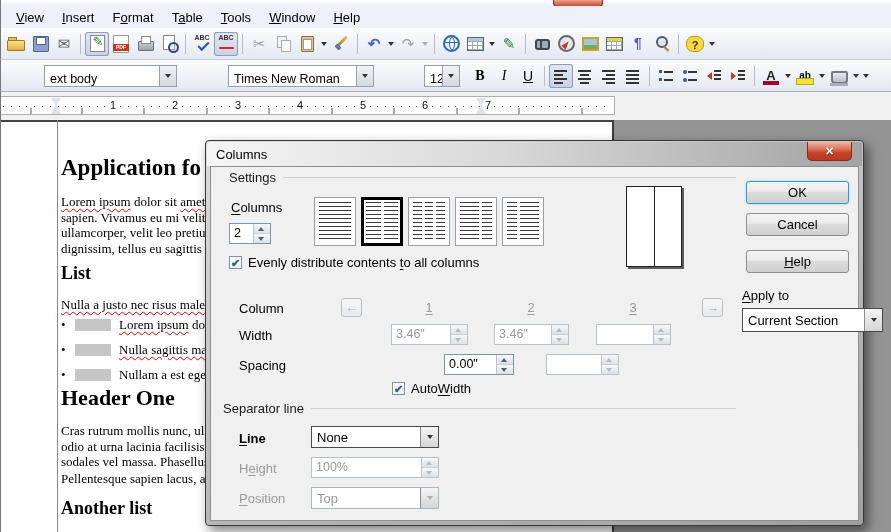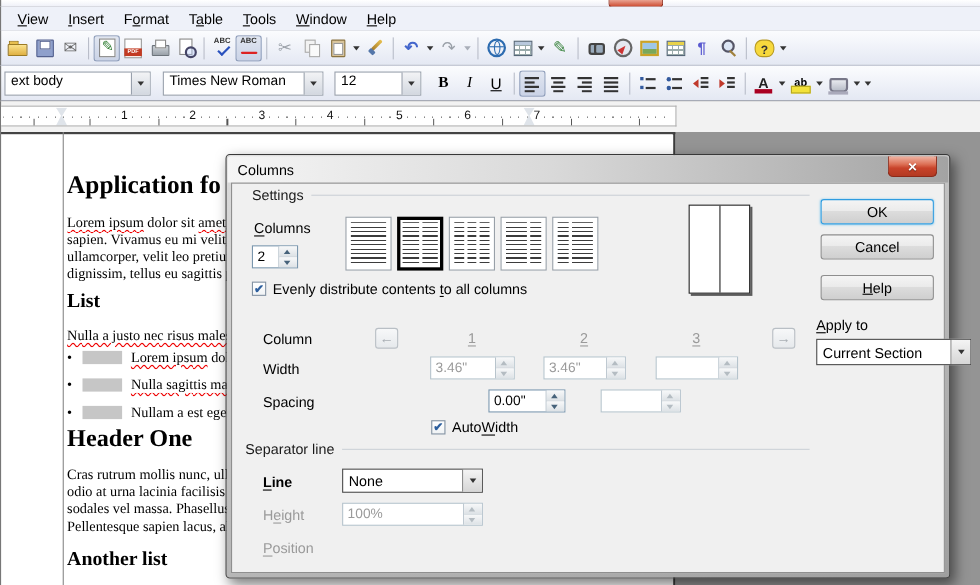--- a/index.html
+++ b/index.html
@@ -63,21 +63,21 @@
   .ic-nav::after{content:"";position:absolute;left:4px;top:1px;width:0;height:0;border:3px solid transparent;border-bottom:8px solid #c33;transform:rotate(40deg);}
   .ic-gal{width:13px;height:10px;border:2px solid #c9a227;margin:2px;background:linear-gradient(#9ec7e8 55%,#7aa85a 55%);}
   .ic-zoom::before{content:"";position:absolute;left:3px;top:2px;width:8px;height:8px;border:2px solid #556;border-radius:50%;background:rgba(200,215,240,.5);}
   .ic-zoom::after{content:"";position:absolute;left:12px;top:11px;width:2px;height:7px;background:#a0813c;transform:rotate(-45deg);}
   .ic-help{width:16px;height:14px;margin:2px 1px;background:#f7d93d;border:1px solid #b89a22;border-radius:7px;text-align:center;}
   .ic-help span{font-size:11px;font-weight:bold;color:#333;line-height:14px;}
   .ic-edit-doc{width:13px;height:15px;margin:2px 3px;background:#fff;border:1px solid #888;}
   .ic-edit-doc span{position:absolute;left:2px;top:-2px;font-size:13px;color:#2e7d32;}
 
   
-  .combo{height:22px;border:1px solid #98a0ac;background:#fff;display:flex;align-items:flex-start;font-size:12.5px;flex:none;box-sizing:border-box;}
+  .combo{height:22px;border:1px solid #98a0ac;background:#fff;display:flex;align-items:flex-end;font-size:12.5px;flex:none;box-sizing:border-box;margin-left:40px;}
   .combo .ctext{padding:0 5px;white-space:nowrap;overflow:hidden;flex:1;}
   .dd-btn{width:17px;height:100%;background:linear-gradient(#f2f3f5,#d3d8e0);border-left:1px solid #98a0ac;display:flex;align-items:center;justify-content:center;flex:none;box-sizing:border-box;}
   .tbtn .bt{font-weight:bold;font-size:14px;font-family:"Liberation Serif",serif;}
   .tbtn .it{font-style:italic;font-size:14px;font-family:"Liberation Serif",serif;}
   .tbtn .un{text-decoration:underline;font-size:14px;}
   .fc-a{font-weight:bold;font-size:13px;color:#222;line-height:12px;}
   .fc-bar{position:absolute;left:4px;right:4px;bottom:3px;height:4px;background:#a02;}
   .hl-ab{font-size:10px;font-weight:bold;line-height:12px;}
   .hl-bar{position:absolute;left:3px;right:3px;bottom:3px;height:5px;background:#f3e23a;border:1px solid #b5a71f;}
   .bg-can{width:13px;height:9px;border:2px solid #778;border-radius:2px 2px 4px 4px;margin:3px auto 0;background:linear-gradient(#e7e9ee,#b9bec9);}
@@ -293,21 +293,21 @@
       </span>
   </span>
   <span style="width:11px;flex:none;"></span>
   <span class="combo" style="width:146px;">
     <span class="ctext">Times New Roman</span>
     <span class="dd-btn">
         <span class="car"></span>
       </span>
   </span>
   <span style="width:10px;flex:none;"></span>
-  <span class="combo" style="width:79px;">
+  <span class="combo" style="width:36px;">
     <span class="ctext">12</span>
     <span class="dd-btn">
         <span class="car"></span>
       </span>
   </span>
   <span style="width:8px;flex:none;"></span>
   <span class="tbtn">
       <span class="bt">B</span>
     </span>
   <span class="tbtn">
@@ -595,20 +595,26 @@
     </div>
     <span class="dlabel dis" style="left:28px;top:294px;">H<u>e</u>ight</span>
     <div class="spinfield dis" style="left:100px;top:290px;width:128px;">
       <span class="sf-text">100%</span>
       <span class="sf-btns">
           <span class="sf-up"></span>
           <span class="sf-dn"></span>
         </span>
     </div>
     <span class="dlabel dis" style="left:28px;top:324px;"><u>P</u>osition</span>
+    <div class="combo2 dis" style="left:100px;top:320px;width:128px;">
+      <span class="ctext">Top</span>
+      <span class="dd2">
+          <span class="car"></span>
+        </span>
+    </div>
 
     <div class="dbtn default" style="left:535px;top:14px;">
         <span>OK</span>
       </div>
     <div class="dbtn" style="left:535px;top:46px;">
         <span>Cancel</span>
       </div>
     <div class="dbtn" style="left:535px;top:83px;">
         <span><u>H</u>elp</span>
       </div>

